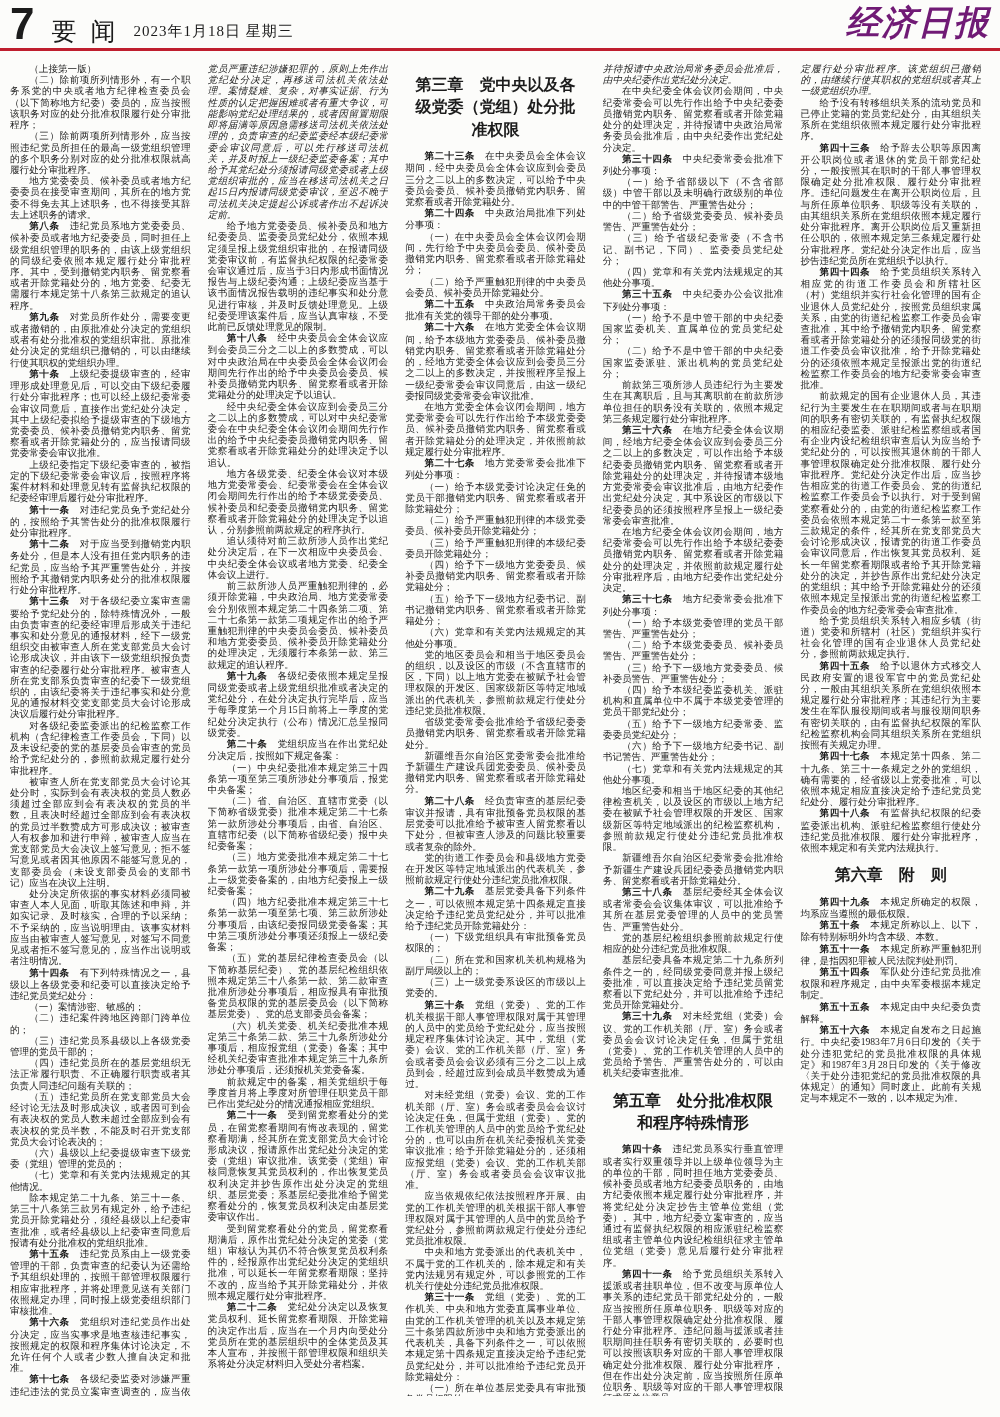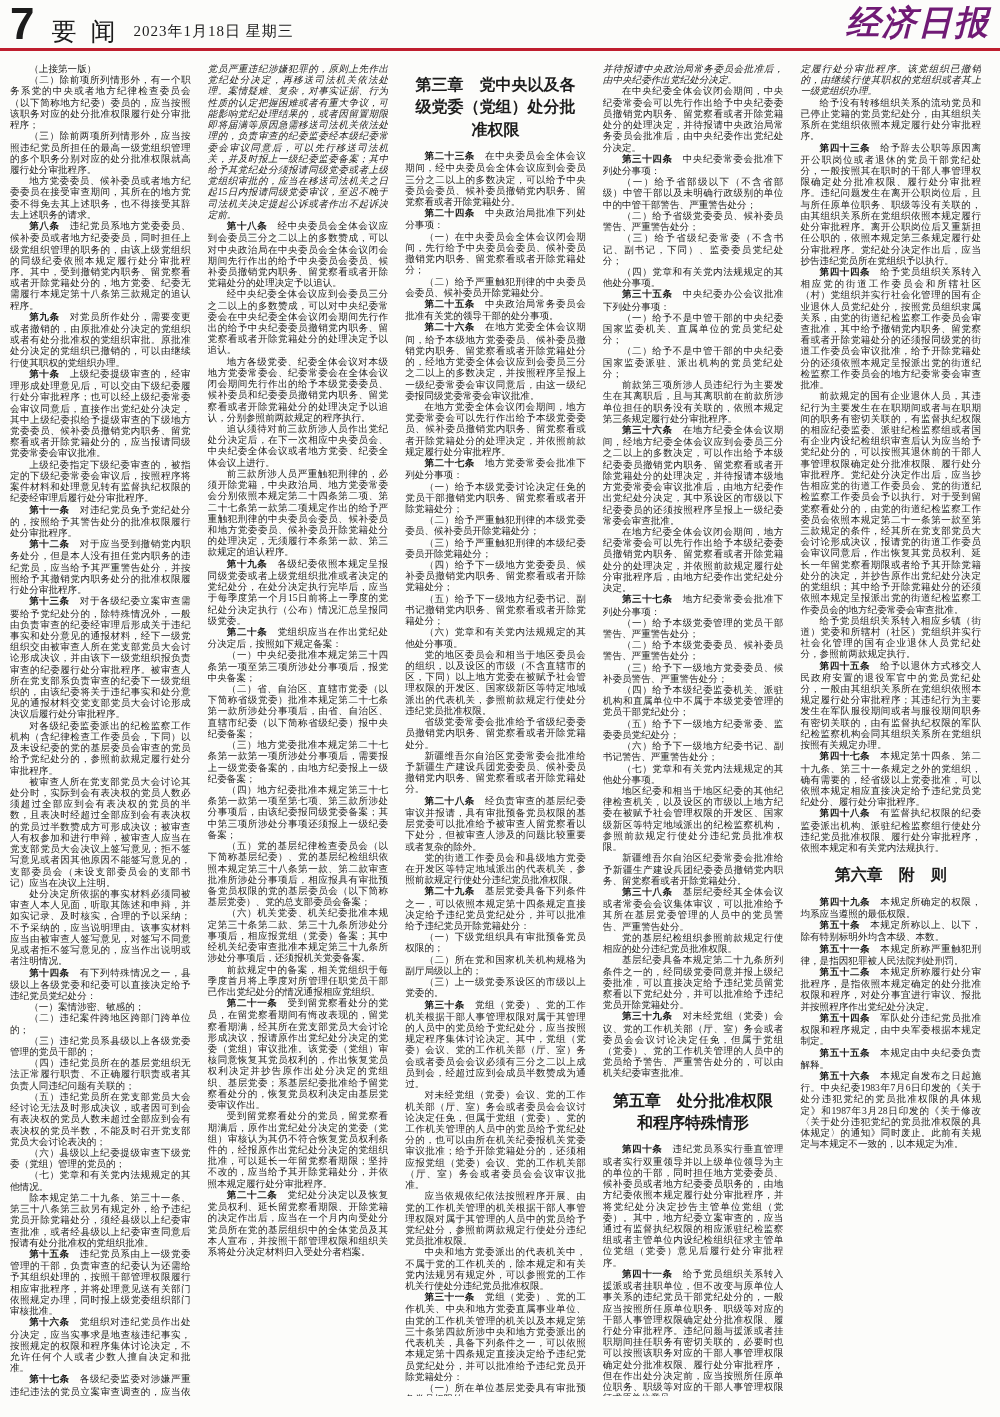--- a/index.html
+++ b/index.html
@@ -56,20 +56,21 @@
         <div class="para">（五）违纪党员所在党支部党员大会经讨论无法及时形成决议，或者因可到会有表决权的党员人数未超过全部应到会有表决权的党员半数，不能及时召开党支部党员大会讨论表决的；</div>
         <div class="para">（六）县级以上纪委提级审查下级党委（党组）管理的党员的；</div>
         <div class="para">（七）党章和有关党内法规规定的其他情况。</div>
         <div class="para">除本规定第二十九条、第三十一条、第三十八条第三款另有规定外，给予违纪党员开除党籍处分，须经县级以上纪委审查批准，或者经县级以上纪委审查同意后报请有处分批准权的党组织批准。</div>
         <div class="para"><b>第十五条　</b>违纪党员系由上一级党委管理的干部，负责审查的纪委认为还需给予其组织处理的，按照干部管理权限履行相应审批程序，并将处理意见送有关部门依照规定办理，同时报上级党委组织部门审核批准。</div>
         <div class="para"><b>第十六条　</b>党组织对违纪党员作出处分决定，应当实事求是地查核违纪事实，按照规定的权限和程序集体讨论决定，不允许任何个人或者少数人擅自决定和批准。</div>
         <div class="para"><b>第十七条　</b>各级纪委监委对涉嫌严重违纪违法的党员立案审查调查的，应当依规依纪依法按照程序开展，严格履行请示报告制度。</div>
       </div>
       <div class="col">
         <div class="para flush">党员严重违纪涉嫌犯罪的，原则上先作出党纪处分决定，再移送司法机关依法处理。案情疑难、复杂，对事实证据、行为性质的认定把握困难或者有重大争议，可能影响党纪处理结果的，或者因留置期限即将届满等原因急需移送司法机关依法处理的，负责审查的纪委监委经本级纪委常委会审议同意后，可以先行移送司法机关，并及时报上一级纪委监委备案；其中给予其党纪处分须报请同级党委或者上级党组织审批的，应当在移送司法机关之日起15日内报请同级党委审议，至迟不晚于司法机关决定提起公诉或者作出不起诉决定前。</div>
+        <div class="para">给予地方党委委员、候补委员和地方纪委委员、监委委员党纪处分，依照本规定须呈报上级党组织审批的，在报请同级党委审议前，有监督执纪权限的纪委常委会审议通过后，应当于3日内形成书面情况报告与上级纪委沟通；上级纪委应当基于该书面情况报告载明的违纪事实和处分意见进行审核，并及时反馈处理意见。上级纪委受理该案件后，应当认真审核，不受此前已反馈处理意见的限制。</div>
         <div class="para"><b>第十八条　</b>经中央委员会全体会议应到会委员三分之二以上的多数赞成，可以对中央政治局在中央委员会全体会议闭会期间先行作出的给予中央委员会委员、候补委员撤销党内职务、留党察看或者开除党籍处分的处理决定予以追认。</div>
         <div class="para">经中央纪委全体会议应到会委员三分之二以上的多数赞成，可以对中央纪委常委会在中央纪委全体会议闭会期间先行作出的给予中央纪委委员撤销党内职务、留党察看或者开除党籍处分的处理决定予以追认。</div>
         <div class="para">地方各级党委、纪委全体会议对本级地方党委常委会、纪委常委会在全体会议闭会期间先行作出的给予本级党委委员、候补委员和纪委委员撤销党内职务、留党察看或者开除党籍处分的处理决定予以追认，分别参照前两款规定的程序执行。</div>
         <div class="para">追认须待对前三款所涉人员作出党纪处分决定后，在下一次相应中央委员会、中央纪委全体会议或者地方党委、纪委全体会议上进行。</div>
         <div class="para">前三款所涉人员严重触犯刑律的，必须开除党籍，中央政治局、地方党委常委会分别依照本规定第二十四条第二项、第二十七条第一款第二项规定作出的给予严重触犯刑律的中央委员会委员、候补委员和地方党委委员、候补委员开除党籍处分的处理决定，无须履行本条第一款、第三款规定的追认程序。</div>
         <div class="para"><b>第十九条　</b>各级纪委依照本规定呈报同级党委或者上级党组织批准或者决定的党纪处分，在处分决定执行完毕后，应当于每季度第一个月15日前将上一季度的党纪处分决定执行（公布）情况汇总呈报同级党委。</div>
         <div class="para"><b>第二十条　</b>党组织应当在作出党纪处分决定后，按照如下规定备案：</div>
         <div class="para">（一）中央纪委批准本规定第三十四条第一项至第三项所涉处分事项后，报党中央备案；</div>
         <div class="para">（二）省、自治区、直辖市党委（以下简称省级党委）批准本规定第二十七条第一款所涉处分事项后，由省、自治区、直辖市纪委（以下简称省级纪委）报中央纪委备案；</div>
         <div class="para">（三）地方党委批准本规定第二十七条第一款第一项所涉处分事项后，需要报上一级党委备案的，由地方纪委报上一级纪委备案；</div>
@@ -157,19 +158,18 @@
         <div class="para"><b>第四十四条　</b>给予党员组织关系转入相应党的街道工作委员会和所辖社区（村）党组织并实行社会化管理的国有企业退休人员党纪处分，按照党员组织隶属关系，由党的街道纪检监察工作委员会审查批准，其中给予撤销党内职务、留党察看或者开除党籍处分的还须报同级党的街道工作委员会审议批准，给予开除党籍处分的还须依照本规定呈报派出党的街道纪检监察工作委员会的地方纪委常委会审查批准。</div>
         <div class="para">前款规定的国有企业退休人员，其违纪行为主要发生在在职期间或者与在职期间的职务有密切关联的，有监督执纪权限的相应纪委监委、派驻纪检监察组或者国有企业内设纪检组织审查后认为应当给予党纪处分的，可以按照其退休前的干部人事管理权限确定处分批准权限、履行处分审批程序。党纪处分决定作出后，应当抄告相应党的街道工作委员会、党的街道纪检监察工作委员会予以执行。对于受到留党察看处分的，由党的街道纪检监察工作委员会依照本规定第二十一条第一款至第三款规定的条件，经其所在党支部党员大会讨论形成决议，报请党的街道工作委员会审议同意后，作出恢复其党员权利、延长一年留党察看期限或者给予其开除党籍处分的决定，并抄告原作出党纪处分决定的党组织；其中给予开除党籍处分的还须依照本规定呈报派出党的街道纪检监察工作委员会的地方纪委常委会审查批准。</div>
         <div class="para">给予党员组织关系转入相应乡镇（街道）党委和所辖村（社区）党组织并实行社会化管理的国有企业退休人员党纪处分，参照前两款规定执行。</div>
         <div class="para"><b>第四十五条　</b>给予以退休方式移交人民政府安置的退役军官中的党员党纪处分，一般由其组织关系所在党组织依照本规定履行处分审批程序；其违纪行为主要发生在军队服役期间或者与服役期间职务有密切关联的，由有监督执纪权限的军队纪检监察机构会同其组织关系所在党组织按照有关规定办理。</div>
         <div class="para"><b>第四十七条　</b>本规定第十四条、第二十九条、第三十一条规定之外的党组织，确有需要的，经省级以上党委批准，可以依照本规定相应直接决定给予违纪党员党纪处分、履行处分审批程序。</div>
         <div class="para"><b>第四十八条　</b>有监督执纪权限的纪委监委派出机构、派驻纪检监察组行使处分违纪党员批准权限、履行处分审批程序，依照本规定和有关党内法规执行。</div>
         <div class="chap">第六章　附　则</div>
         <div class="para"><b>第四十九条　</b>本规定所确定的权限，均系应当遵照的最低权限。</div>
         <div class="para"><b>第五十条　</b>本规定所称以上、以下，除有特别标明外均含本级、本数。</div>
         <div class="para"><b>第五十一条　</b>本规定所称严重触犯刑律，是指因犯罪被人民法院判处刑罚。</div>
-        <div class="para"><b>第五十二条　</b>本规定所称履行处分审批程序，是指依照本规定确定的处分批准权限和程序，对处分事宜进行审议、报批并按照程序作出党纪处分决定。</div>
         <div class="para"><b>第五十四条　</b>军队处分违纪党员批准权限和程序规定，由中央军委根据本规定制定。</div>
         <div class="para"><b>第五十五条　</b>本规定由中央纪委负责解释。</div>
         <div class="para"><b>第五十六条　</b>本规定自发布之日起施行。中央纪委1983年7月6日印发的《关于处分违犯党纪的党员批准权限的具体规定》和1987年3月28日印发的《关于修改〈关于处分违犯党纪的党员批准权限的具体规定〉的通知》同时废止。此前有关规定与本规定不一致的，以本规定为准。</div>
       </div>
     </div>
 </div>
 
 </body></html>

